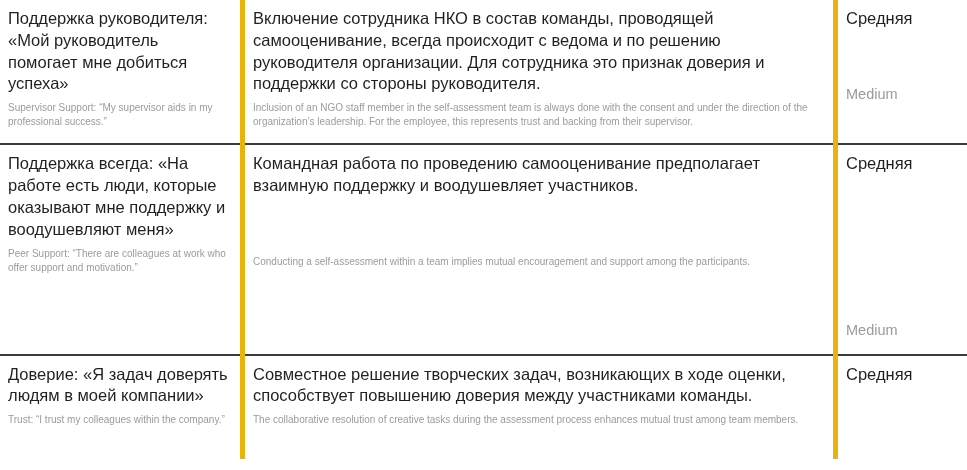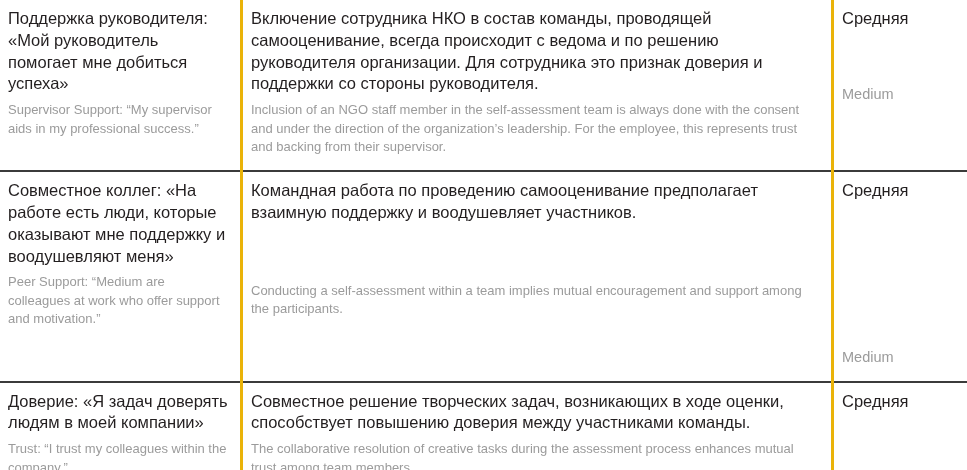--- a/index.html
+++ b/index.html
@@ -21,41 +21,41 @@
   }
   .doc-table tr.row {
     border-top: 2px solid #3b3b3b;
   }
   .doc-table tr.row:first-child {
     border-top: none;
   }
   .doc-table td {
     vertical-align: top;
     padding: 8px 10px 14px 8px;
-    border-left: 3px solid #eab308;
+    border-left: 5px solid #eab308;
     border-right: 1px solid #c8c8c8;
   }
   .doc-table td.col-term {
     width: 222px;
     border-left: none;
   }
   .doc-table td.col-desc {
     width: 570px;
   }
   .doc-table td.col-level {
     width: 175px;
     border-right: none;
   }
   .ru {
     font-size: 16.5px;
     line-height: 1.32;
     color: #231f20;
   }
   .en {
-    font-size: 13px;
+    font-size: 10px;
     line-height: 1.42;
     color: #9b9b9b;
   }
   .gap-sm { height: 6px; }
   .gap-xl { height: 58px; }
   .level-ru {
     font-size: 16.5px;
     color: #231f20;
     line-height: 1.3;
   }
@@ -85,23 +85,23 @@
         <div class="en">Inclusion of an NGO staff member in the self-assessment team is always done with the consent and under the direction of the organization’s leadership. For the employee, this represents trust and backing from their supervisor.</div>
       </td>
       <td class="col-level">
         <div class="level-ru">Средняя</div>
         <div class="spacer-row1"></div>
         <div class="level-en">Medium</div>
       </td>
     </tr>
     <tr class="row">
       <td class="col-term">
-        <div class="ru">Совместное коллег: «На работе есть люди, которые оказывают мне поддержку и воодушевляют меня»</div>
+        <div class="ru">Поддержка всегда: «На работе есть люди, которые оказывают мне поддержку и воодушевляют меня»</div>
         <div class="gap-sm"></div>
-        <div class="en">Peer Support: “Medium are colleagues at work who offer support and motivation.”</div>
+        <div class="en">Peer Support: “There are colleagues at work who offer support and motivation.”</div>
       </td>
       <td class="col-desc">
         <div class="ru">Командная работа по проведению самооценивание предполагает взаимную поддержку и воодушевляет участников.</div>
         <div class="gap-xl"></div>
         <div class="en">Conducting a self-assessment within a team implies mutual encouragement and support among the participants.</div>
       </td>
       <td class="col-level">
         <div class="level-ru">Средняя</div>
         <div class="spacer-row2"></div>
         <div class="level-en">Medium</div>

